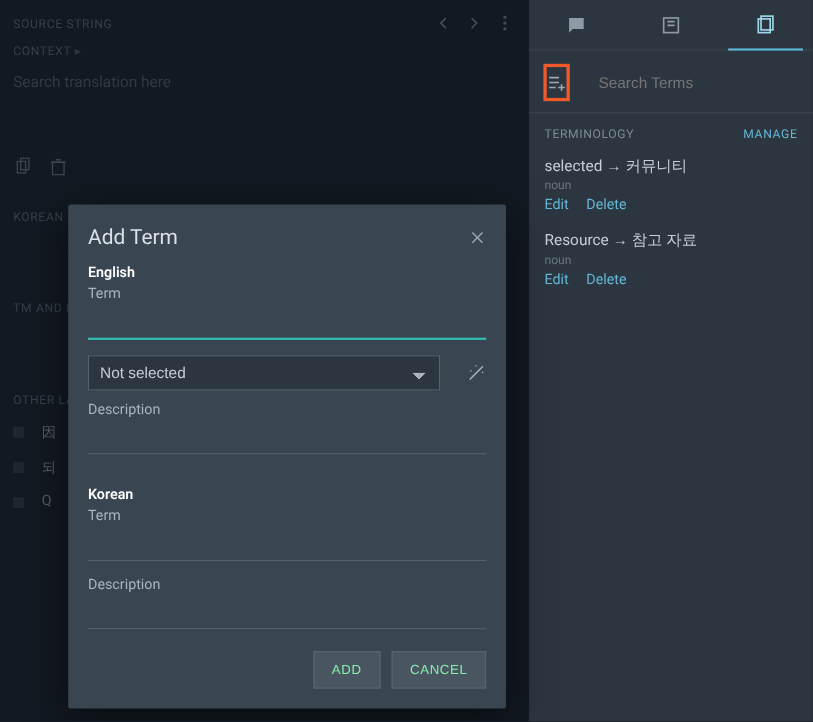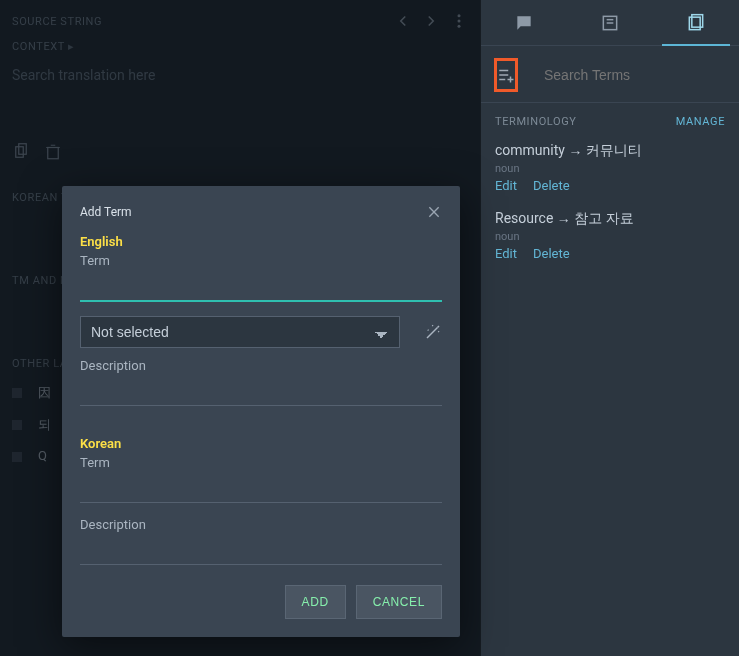--- a/index.html
+++ b/index.html
@@ -136,23 +136,23 @@
 .modal {
   position: absolute;
   left: 62px; top: 186px;
   width: 398px;
   background: #3a4552;
   border-radius: 2px;
   box-shadow: 0 10px 40px rgba(0,0,0,0.5);
   padding: 18px 18px 18px 18px;
 }
 .modal-header { display:flex; justify-content: space-between; align-items:center; margin-bottom: 14px; }
-.modal-title { font-size: 12px; color: #d9e1e9; }
+.modal-title { font-size: 19px; color: #d9e1e9; }
 .modal-close { width: 16px; height: 16px; color: #9aa5b1; cursor:pointer; }
-.field-label-bold { font-size: 13px; color: #fde047; font-weight: 600; margin-top: 8px; margin-bottom: 4px; display:block; }
+.field-label-bold { font-size: 13px; color: #ffffff; font-weight: 600; margin-top: 8px; margin-bottom: 4px; display:block; }
 .field-label { font-size: 13px; color: #aab5c1; margin-bottom: 4px; display:block; }
 .text-line {
   width: 100%;
   background: transparent;
   border: none;
   border-bottom: 1px solid #556170;
   padding: 6px 0;
   color: #d9e1e9;
   font-size: 14px;
   outline: none;
@@ -269,21 +269,21 @@
           <line x1="14" y1="18" x2="22" y2="18"></line>
         </svg>
     </div>
     <input class="search-input" placeholder="Search Terms" style="">
   </div>
   <div class="term-header">
     <div class="term-title">TERMINOLOGY</div>
     <div class="manage-link">MANAGE</div>
   </div>
   <div class="term-entry">
-    <div class="term-word">community → 커뮤니티</div>
+    <div class="term-word">selected → 커뮤니티</div>
     <div class="term-pos">noun</div>
     <div class="term-actions">
       <span>Edit</span>
       <span>Delete</span>
     </div>
   </div>
   <div class="term-entry">
     <div class="term-word">Resource → 참고 자료</div>
     <div class="term-pos">noun</div>
     <div class="term-actions">

